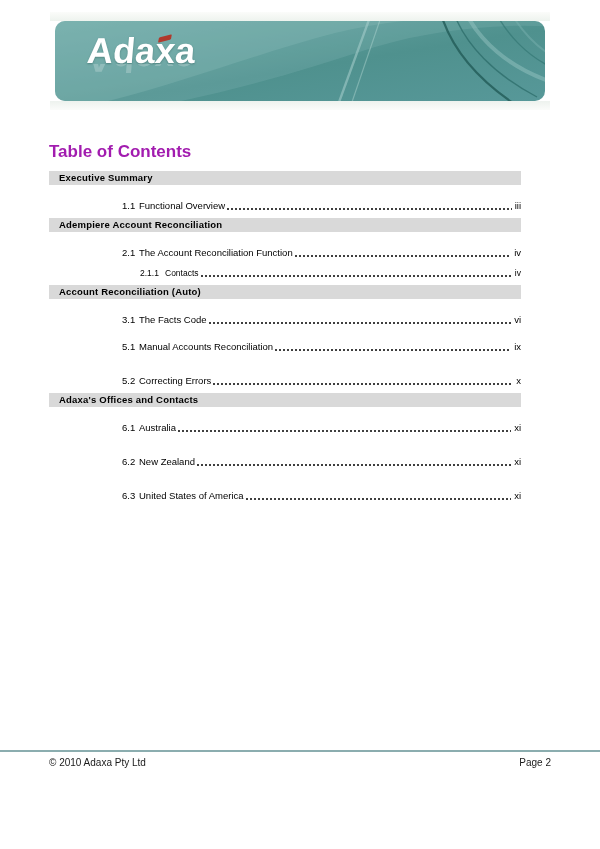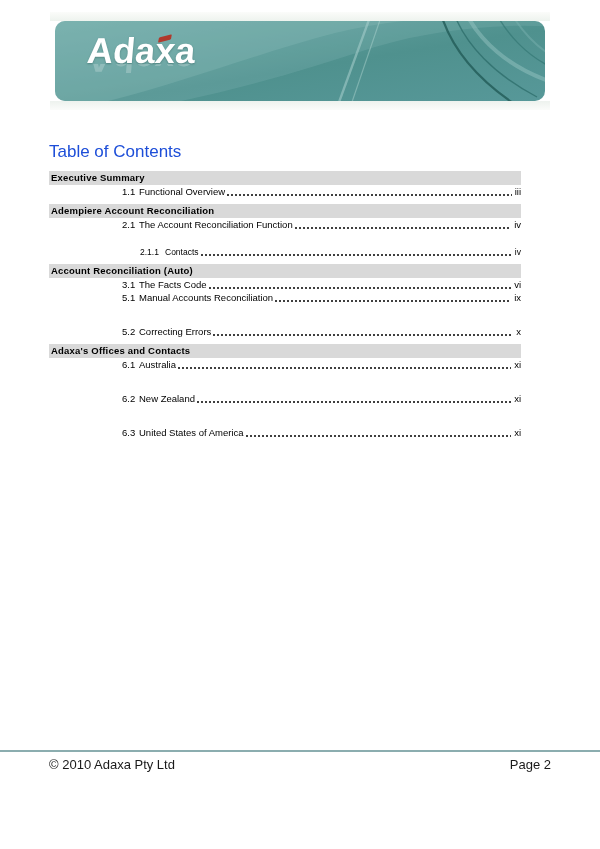--- a/index.html
+++ b/index.html
@@ -61,84 +61,84 @@
     transform: scaleY(-1);
     margin-top: -5px;
   }
   .logo-reflection .logo-text { text-shadow: none; }
 
   
   .doc-title {
     position: absolute;
     left: 49px; top: 142px;
     font-size: 17px;
-    font-weight: normal;
-    color: #1d4ed8;
+    font-weight: bold;
+    color: #a21caf;
   }
 
   
   .toc {
     position: absolute;
     left: 49px; top: 171px;
     width: 472px;
   }
   .toc-bar {
     margin-top: 6px;
     height: 14px;
     line-height: 14px;
     background: #d9d9d9;
     font-size: 9.5px;
     font-weight: bold;
-    padding-left: 2px;
+    padding-left: 10px;
     letter-spacing: 0.2px;
   }
   .toc-section:first-child .toc-bar { margin-top: 0; }
 
   .toc-entry {
     display: flex;
     align-items: flex-end;
     margin-top: 22px;
     padding-left: 73px;
     font-size: 9.5px;
     line-height: 12px;
   }
-  .toc-entry.first { margin-top: 1px; }
+  .toc-entry.first { margin-top: 15px; }
   .toc-entry .num { flex: none; width: 17px; }
   .toc-entry .label { flex: none; white-space: nowrap; }
   .leader {
     flex: 1 1 auto;
     height: 2px;
     margin: 0 3px 2px 2px;
     background-image: radial-gradient(circle at 1px 1px, #3a3a3a 0.7px, rgba(0,0,0,0) 0.95px);
     background-size: 4px 2px;
     background-repeat: repeat-x;
   }
   .toc-entry .pg { flex: none; }
 
   .toc-entry.sub {
     padding-left: 91px;
     font-size: 8.5px;
-    margin-top: 15px;
+    margin-top: 8px;
   }
   .toc-entry.sub .num { width: 25px; }
 
   
   .footer-rule {
     position: absolute;
     left: 0; top: 750px;
     width: 600px; height: 2px;
     background: #8badaf;
   }
   .footer-row {
     position: absolute;
     left: 49px; top: 757px;
     width: 502px;
     display: flex;
     justify-content: space-between;
-    font-size: 13px;
+    font-size: 10px;
     color: #1a1a1a;
     align-items: center;
   }
 </style>
 </head>
 <body>
 
 <div class="page">
 
   <div class="banner-glow top"></div>

